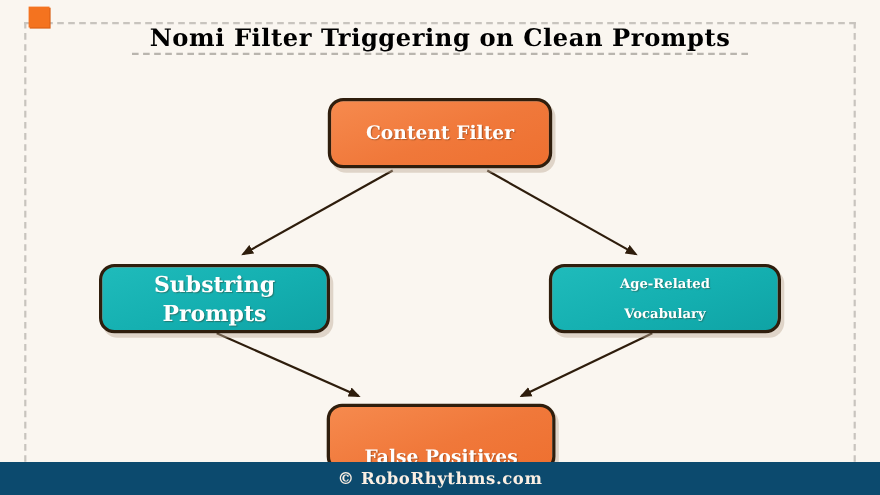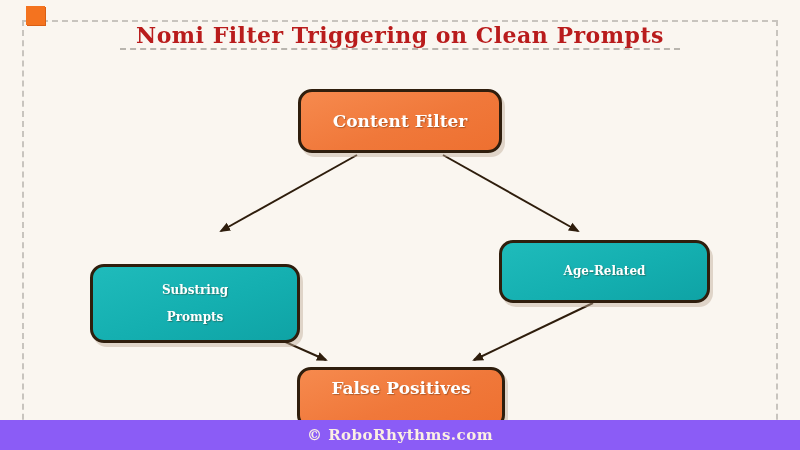--- a/index.html
+++ b/index.html
@@ -27,21 +27,21 @@
     z-index: 3;
   }
 
   .title {
     position: absolute;
     left: 0; right: 0; top: 22px;
     text-align: center;
     font-size: 22px;
     font-weight: bold;
     letter-spacing: 0.5px;
-    color: #b91c1c;
+    color: #000000;
     z-index: 2;
   }
   .title-underline {
     position: absolute;
     left: 120px; top: 48px;
     width: 560px; height: 0;
     border-top: 2px dashed #B9B5AE;
     z-index: 2;
   }
 
@@ -58,35 +58,35 @@
     font-weight: bold;
     text-align: center;
     text-shadow: 1px 1px 1px rgba(60,30,0,0.35);
     box-shadow: 3px 4px 0 rgba(190,170,150,0.45);
     z-index: 2;
   }
   .node.orange { background: linear-gradient(160deg, #F68A4E 0%, #F0783A 55%, #EE7030 100%); }
   .node.teal   { background: linear-gradient(160deg, #1FBBBB 0%, #14AFB0 55%, #0FA3A5 100%); }
 
   .node-content-filter  { left: 298px; top:  89px; width: 204px; height: 64px; font-size: 17px; }
-  .node-substring       { left:  90px; top: 240px; width: 210px; height: 79px; font-size: 12px; line-height: 27px; margin-top: 24px; }
+  .node-substring       { left:  90px; top: 240px; width: 210px; height: 63px; font-size: 20px; line-height: 27px; }
   .node-age-related     { left: 499px; top: 240px; width: 211px; height: 63px; font-size: 12px; line-height: 27px; }
-  .node-false-positives { left: 297px; top: 367px; width: 208px; height: 62px; font-size: 17px; justify-content: flex-start; padding-top: 8px; }
+  .node-false-positives { left: 297px; top: 367px; width: 208px; height: 62px; font-size: 17px; justify-content: flex-start; padding-top: 36px; }
 
   .edges-svg {
     position: absolute; inset: 0;
     width: 800px; height: 450px;
     z-index: 1;
   }
 
   .footer-bar {
     position: absolute;
     left: 0; right: 0; bottom: 0;
     height: 30px;
-    background: #8b5cf6;
+    background: #0c4a6e;
     z-index: 5;
     display: flex;
     align-items: center;
     justify-content: center;
   }
   .footer-text {
     color: #FBEFE3;
     font-size: 15px;
     font-weight: bold;
     letter-spacing: 0.5px;
@@ -119,20 +119,21 @@
     <span>Content Filter</span>
   </div>
 
   <div class="node teal node-substring">
     <span>Substring</span>
     <span>Prompts</span>
   </div>
 
   <div class="node teal node-age-related">
     <span>Age-Related</span>
+    <span>Vocabulary</span>
   </div>
 
   <div class="node orange node-false-positives">
     <span>False Positives</span>
   </div>
 
   <div class="footer-bar">
     <span class="footer-text">© RoboRhythms.com</span>
   </div>
 

